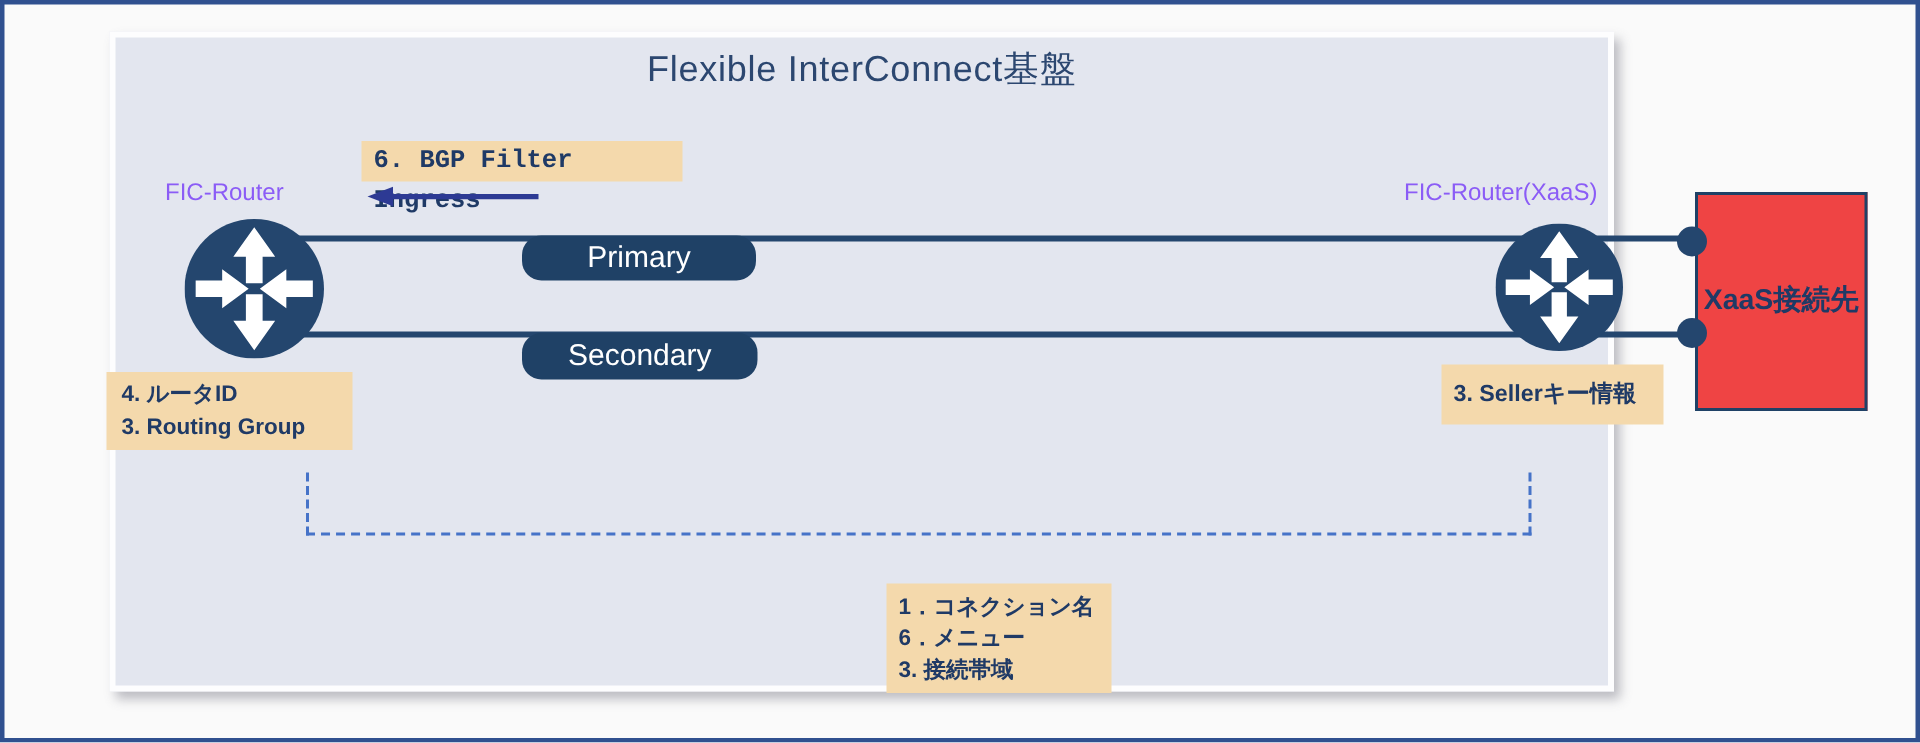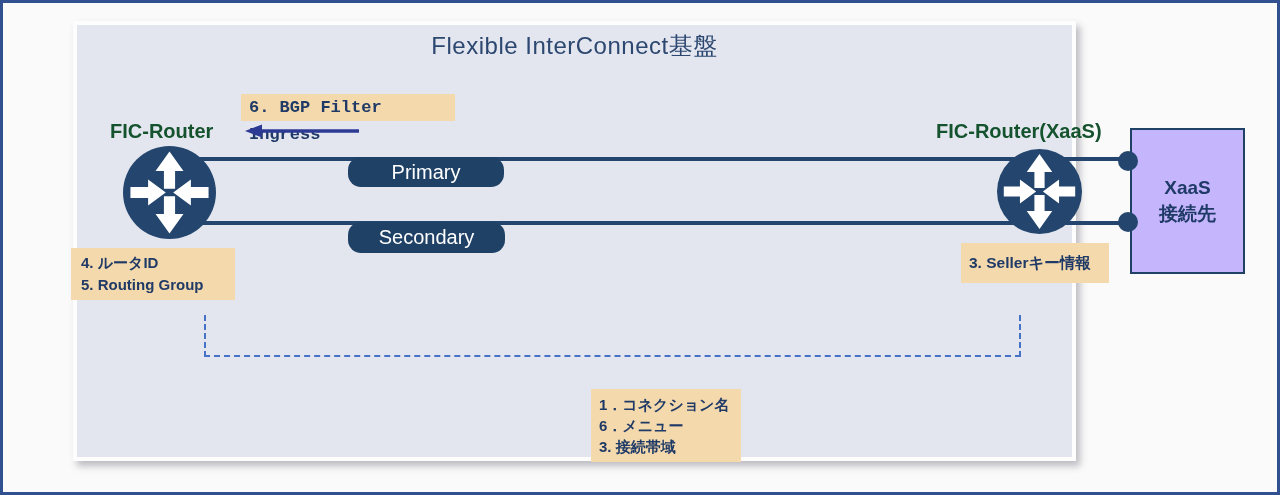--- a/index.html
+++ b/index.html
@@ -12,21 +12,21 @@
   .panel{
     position:absolute;left:70px;top:18px;width:1003px;height:440px;
     box-sizing:border-box;background:#e3e6ef;border:4px solid #fdfdfe;
     box-shadow:4px 5px 7px rgba(110,110,125,.45);
   }
   .title{
     position:absolute;left:70px;top:27px;width:1003px;
     text-align:center;font-size:24px;color:#2c4770;letter-spacing:.5px;
   }
   .router-label{
-    position:absolute;font-size:20px;font-weight:bold;color:#14532d;white-space:nowrap;
+    position:absolute;font-size:16px;font-weight:normal;color:#8b5cf6;white-space:nowrap;
   }
   #router-label-left{left:107px;top:117px;}
   #router-label-right{left:933px;top:117px;}
   .note{
     position:absolute;background:#f4d9ac;color:#1f3a66;font-weight:bold;
     box-sizing:border-box;z-index:3;
   }
   #note-bgp{left:238px;top:91px;width:214px;height:27px;font-size:17px;line-height:27px;padding-left:8px;font-family:Liberation Mono, monospace;}
   #note-router{left:68px;top:245px;width:164px;height:52px;font-size:15px;line-height:22px;padding:4px 0 4px 10px;}
   #note-seller{left:958px;top:240px;width:148px;height:40px;font-size:15.5px;line-height:40px;padding-left:8px;}
@@ -44,22 +44,22 @@
   #router-left{left:120px;top:143px;width:93px;height:93px;}
   #router-right{left:994px;top:146px;width:85px;height:85px;}
   #bgp-arrow{position:absolute;left:240px;top:120px;width:120px;height:16px;z-index:3;}
   .dashed-bracket{
     position:absolute;left:201px;top:312px;width:817px;height:42px;z-index:1;
     border-left:2px dashed #4673c8;border-right:2px dashed #4673c8;border-bottom:2px dashed #4673c8;
     box-sizing:border-box;
   }
   .xaas-box{
     position:absolute;left:1127px;top:125px;width:115px;height:146px;
-    box-sizing:border-box;background:#c4b5fd;border:2px solid #1f4166;
-    display:flex;flex-direction:column;justify-content:center;align-items:center;
+    box-sizing:border-box;background:#ef4444;border:2px solid #1f4166;
+    display:flex;flex-direction:row;justify-content:center;align-items:center;
     z-index:2;
   }
   .xaas-box .xl{font-size:19px;font-weight:bold;color:#1f3a66;line-height:26px;}
   .dot{
     position:absolute;width:20px;height:20px;border-radius:50%;background:#24466e;z-index:5;
   }
   #dot-top{left:1115px;top:148px;}
   #dot-bottom{left:1115px;top:209px;}
 </style>
 </head>
@@ -98,21 +98,21 @@
   <svg class="router-svg" id="router-right" viewBox="0 0 100 100">
     <circle cx="50" cy="50" r="50" fill="#24466e"></circle>
     <path fill="#ffffff" d="M50 6 L65 27 L56 27 L56 46 L44 46 L44 27 L35 27 Z"></path>
     <path fill="#ffffff" d="M50 94 L65 73 L56 73 L56 54 L44 54 L44 73 L35 73 Z"></path>
     <path fill="#ffffff" d="M46 50 L27 36 L27 44 L8 44 L8 56 L27 56 L27 64 Z"></path>
     <path fill="#ffffff" d="M54 50 L73 36 L73 44 L92 44 L92 56 L73 56 L73 64 Z"></path>
   </svg>
 
   <div class="note" id="note-router">
     <div>4. ルータID</div>
-    <div>5. Routing Group</div>
+    <div>3. Routing Group</div>
   </div>
 
   <div class="note" id="note-seller">3. Sellerキー情報</div>
 
   <div class="dashed-bracket"></div>
 
   <div class="note" id="note-connection">
     <div>1．コネクション名</div>
     <div>6．メニュー</div>
     <div>3. 接続帯域</div>

